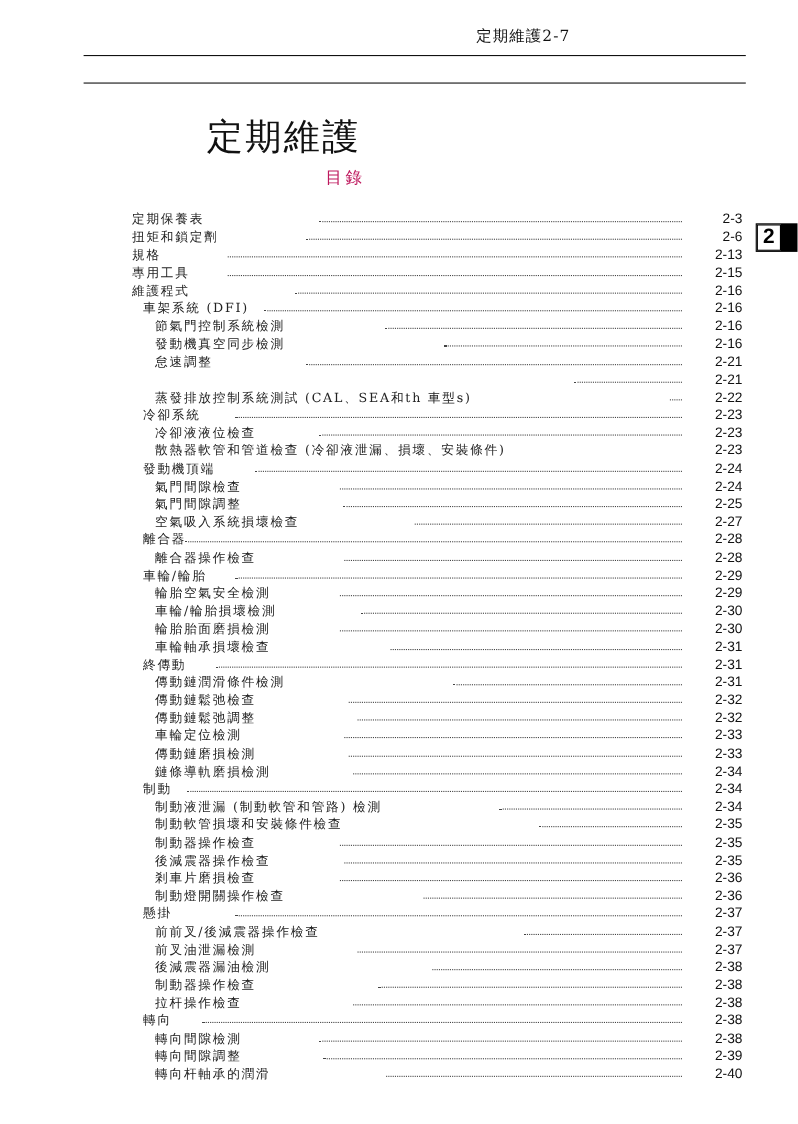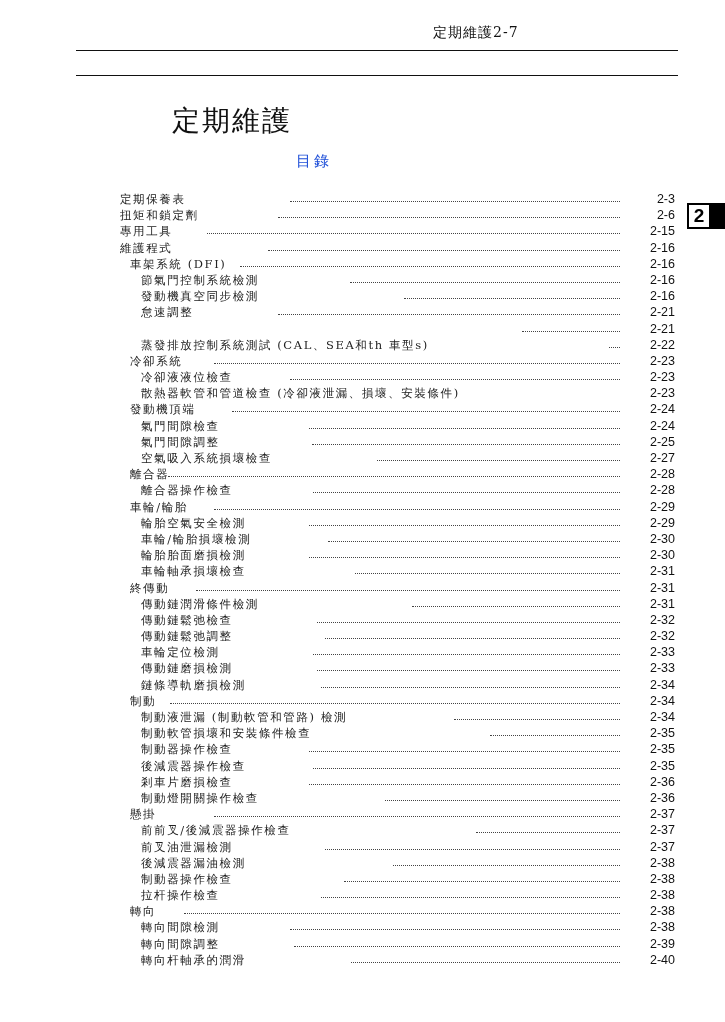--- a/index.html
+++ b/index.html
@@ -27,33 +27,33 @@
       position: absolute;
       left: 76px;
       width: 602px;
       height: 0;
       border-top: 1.5px solid #111;
     }
     .rule.top { top: 50px; }
     .rule.bottom { top: 75px; }
     .chapter-title {
       position: absolute;
-      left: 172px;
+      left: 188px;
       top: 102px;
-      font-size: 28px;
+      font-size: 33px;
       letter-spacing: 2px;
       color: #111;
     }
     .toc-heading {
       position: absolute;
       left: 296px;
       top: 152px;
       font-size: 15px;
       letter-spacing: 3px;
-      color: #1d4ed8;
+      color: #be185d;
     }
     .chapter-tab {
       position: absolute;
       left: 687px;
       top: 203px;
       width: 38px;
       height: 26px;
       background: #000;
     }
     .chapter-tab .num {
@@ -134,20 +134,25 @@
         <span class="label">定期保養表</span>
         <span class="leader" style="left: 170px;"></span>
         <span class="page">2-3</span>
       </li>
       <li class="toc-row lvl0">
         <span class="label">扭矩和鎖定劑</span>
         <span class="leader" style="left: 158px;"></span>
         <span class="page">2-6</span>
       </li>
       <li class="toc-row lvl0">
+        <span class="label">規格</span>
+        <span class="leader" style="left: 87px;"></span>
+        <span class="page">2-13</span>
+      </li>
+      <li class="toc-row lvl0">
         <span class="label">專用工具</span>
         <span class="leader" style="left: 87px;"></span>
         <span class="page">2-15</span>
       </li>
       <li class="toc-row lvl0">
         <span class="label">維護程式</span>
         <span class="leader" style="left: 148px;"></span>
         <span class="page">2-16</span>
       </li>
       <li class="toc-row lvl1">

